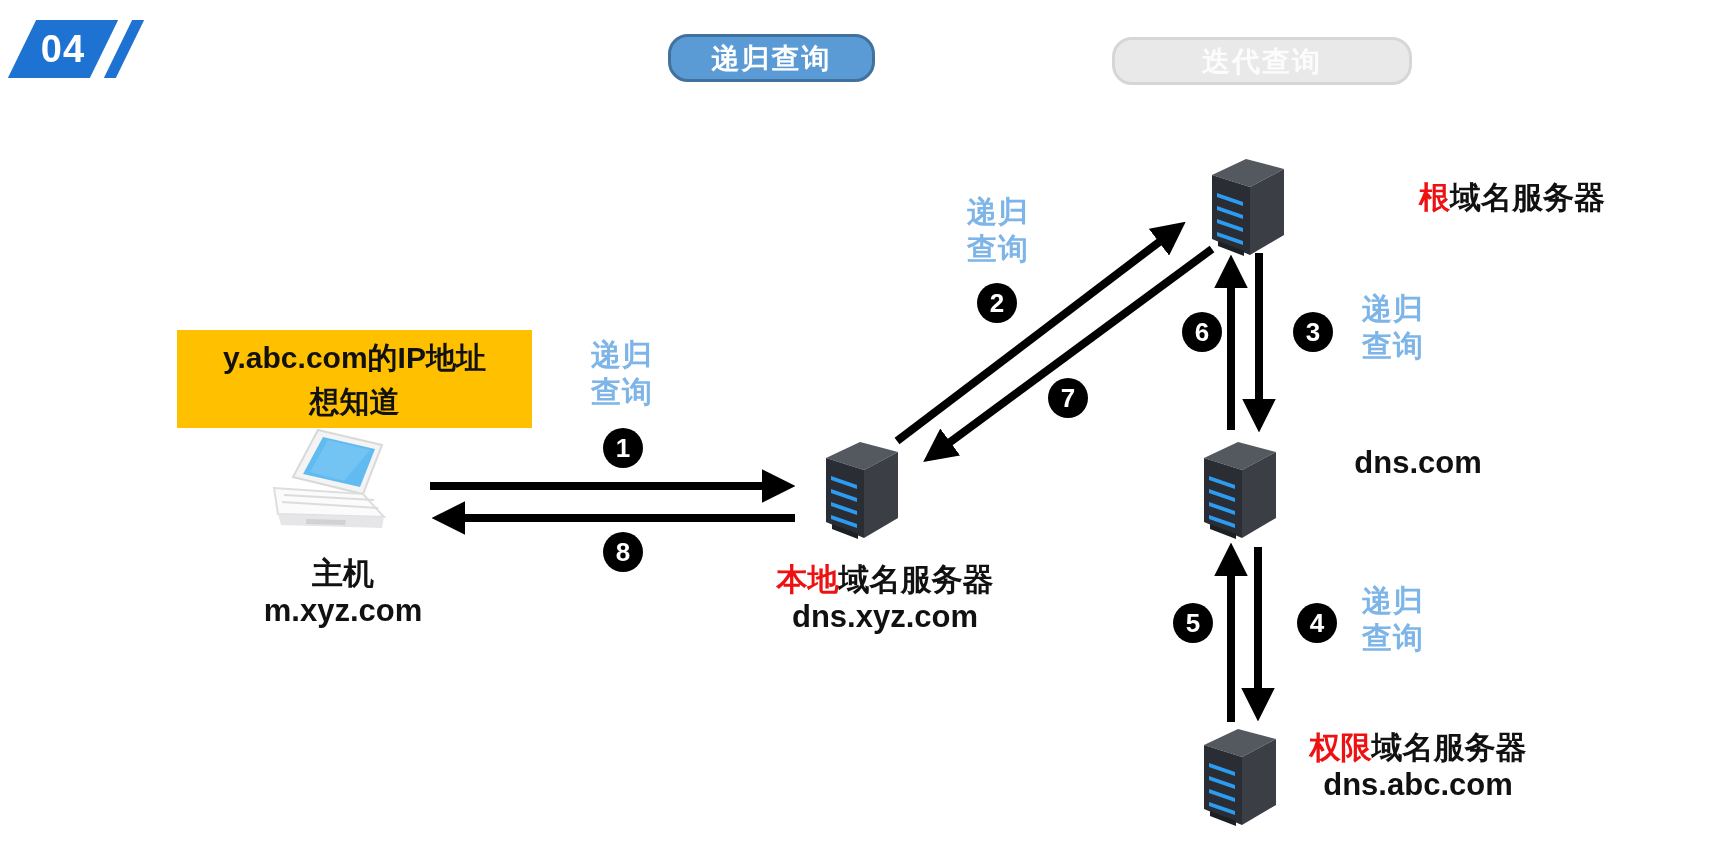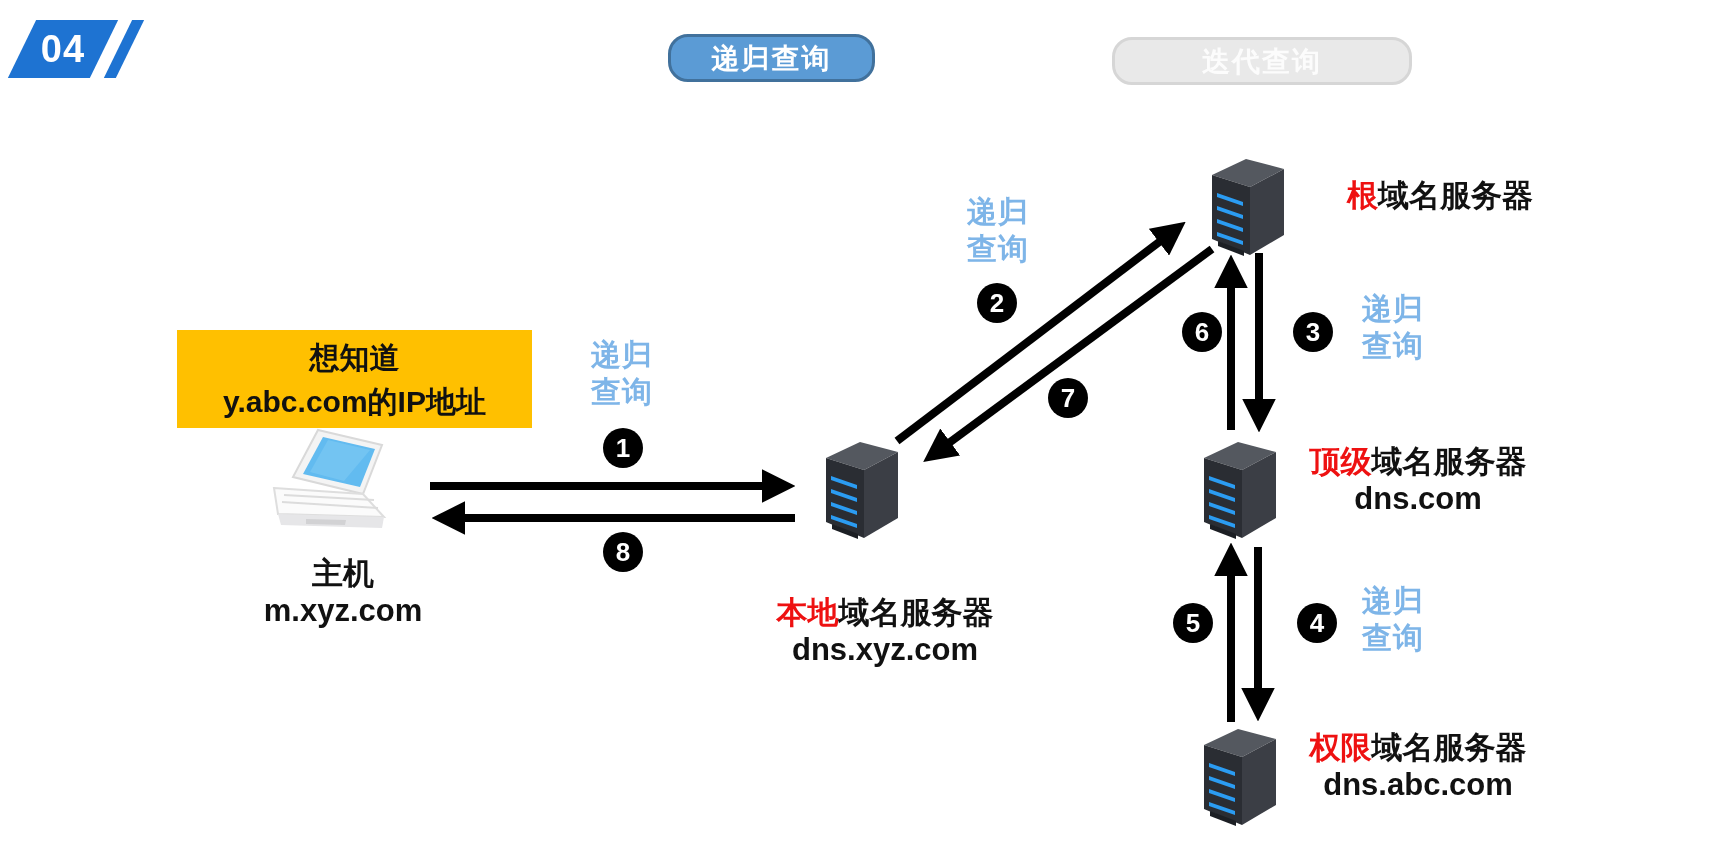--- a/index.html
+++ b/index.html
@@ -58,22 +58,22 @@
     <line x1="795" y1="518" x2="445" y2="518" stroke="#000" stroke-width="8" marker-end="url(#ah)"></line>
     <line x1="897" y1="441" x2="1175" y2="230" stroke="#000" stroke-width="8" marker-end="url(#ah)"></line>
     <line x1="1212" y1="249" x2="934" y2="454" stroke="#000" stroke-width="8" marker-end="url(#ah)"></line>
     <line x1="1231" y1="430" x2="1231" y2="268" stroke="#000" stroke-width="8" marker-end="url(#ah)"></line>
     <line x1="1259" y1="253" x2="1259" y2="419" stroke="#000" stroke-width="8" marker-end="url(#ah)"></line>
     <line x1="1231" y1="722" x2="1231" y2="556" stroke="#000" stroke-width="8" marker-end="url(#ah)"></line>
     <line x1="1258" y1="547" x2="1258" y2="708" stroke="#000" stroke-width="8" marker-end="url(#ah)"></line>
   </svg>
 
   <div class="thought">
+    <div>y.abc.com的IP地址</div>
     <div>想知道</div>
-    <div>y.abc.com的IP地址</div>
   </div>
 
   <svg class="icon" style="left:262px;top:428px;" width="160" height="120" viewBox="0 0 160 120">
     <polygon points="56,2 120,17 101,66 31,49" fill="#f4f4f4" stroke="#d9d9d9" stroke-width="2"></polygon>
     <polygon points="61,9 113,21 98,59 41,46" fill="#62BBF0"></polygon>
     <polygon points="66,12 108,22 82,53 48,44" fill="#7fc9f4" opacity="0.6"></polygon>
     <polygon points="12,60 101,66 122,89 16,86" fill="#fbfbfb" stroke="#dedede" stroke-width="2"></polygon>
     <line x1="22" y1="67" x2="112" y2="72" stroke="#dcdcdc" stroke-width="2"></line>
     <line x1="20" y1="74" x2="116" y2="80" stroke="#dcdcdc" stroke-width="2"></line>
     <polygon points="16,86 122,89 120,100 19,97" fill="#e6e6e8"></polygon>
@@ -96,37 +96,36 @@
         <polygon points="9,66 35,75 35,79 9,70" fill="#2B9CF2"></polygon>
         <polygon points="9,79 35,88 35,92 9,83" fill="#2B9CF2"></polygon>
         <polygon points="10,88 36,98 36,103 10,93" fill="#1C1F24"></polygon>
       </g>
     </defs>
   </svg>
 
   <svg class="icon" style="left:822px;top:436px;" width="80" height="105" viewBox="0 0 80 105">
       <use href="#srv"></use>
     </svg>
-  <div class="node-label" style="left:745px;top:595px;width:280px;text-align:center;">
+  <div class="node-label" style="left:745px;top:562px;width:280px;text-align:center;">
     <div class="l1"><span class="hl">本地</span><span>域名服务器</span></div>
     <div class="l2">dns.xyz.com</div>
   </div>
 
   <svg class="icon" style="left:1208px;top:153px;" width="80" height="105" viewBox="0 0 80 105">
       <use href="#srv"></use>
     </svg>
-  <div class="node-label" style="left:1320px;top:180px;width:240px;font-family:Liberation Mono, monospace;">
+  <div class="node-label" style="left:1392px;top:180px;width:240px;">
     <div class="l1"><span class="hl">根</span><span>域名服务器</span></div>
   </div>
 
   <svg class="icon" style="left:1200px;top:436px;" width="80" height="105" viewBox="0 0 80 105">
       <use href="#srv"></use>
     </svg>
   <div class="node-label" style="left:1288px;top:444px;width:260px;">
-    <div class="l1"><span class="hl">顶级</span><span>域名服务器</span></div>
     <div class="l2">dns.com</div>
   </div>
 
   <svg class="icon" style="left:1200px;top:723px;" width="80" height="105" viewBox="0 0 80 105">
       <use href="#srv"></use>
     </svg>
   <div class="node-label" style="left:1288px;top:730px;width:260px;">
     <div class="l1"><span class="hl">权限</span><span>域名服务器</span></div>
     <div class="l2">dns.abc.com</div>
   </div>

